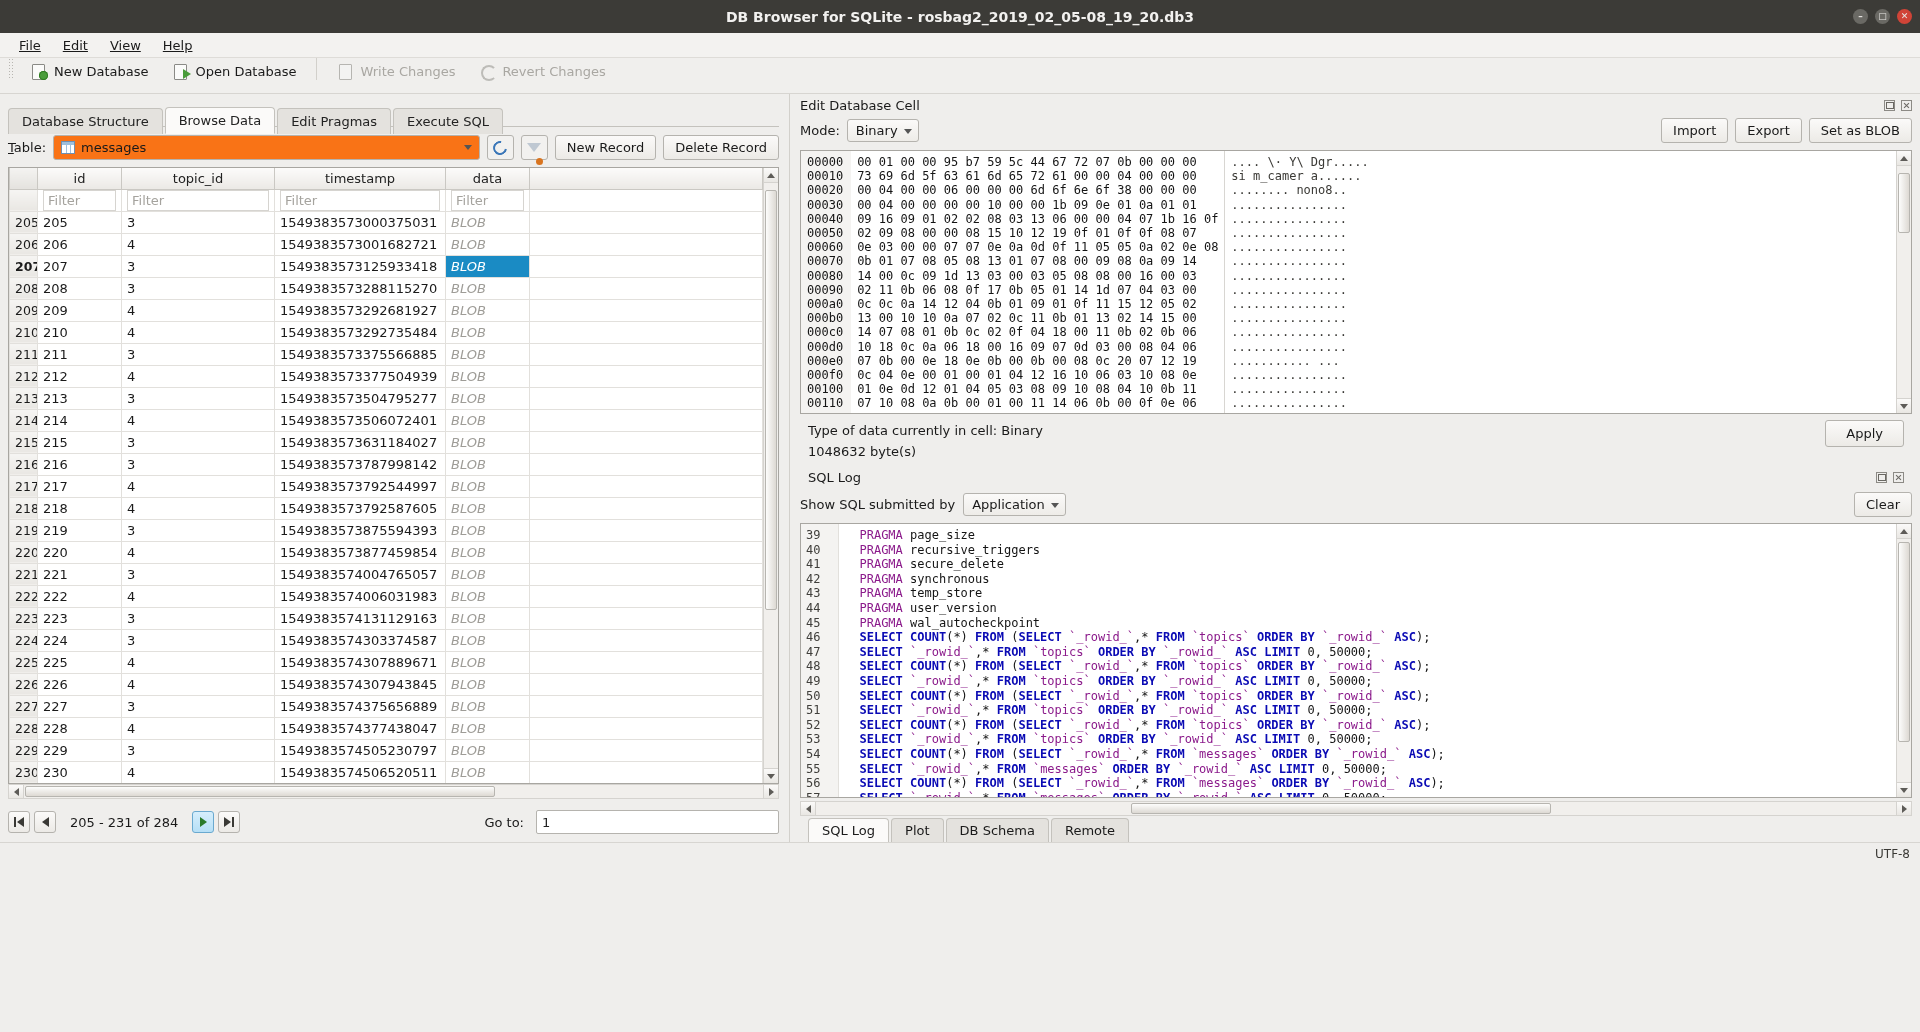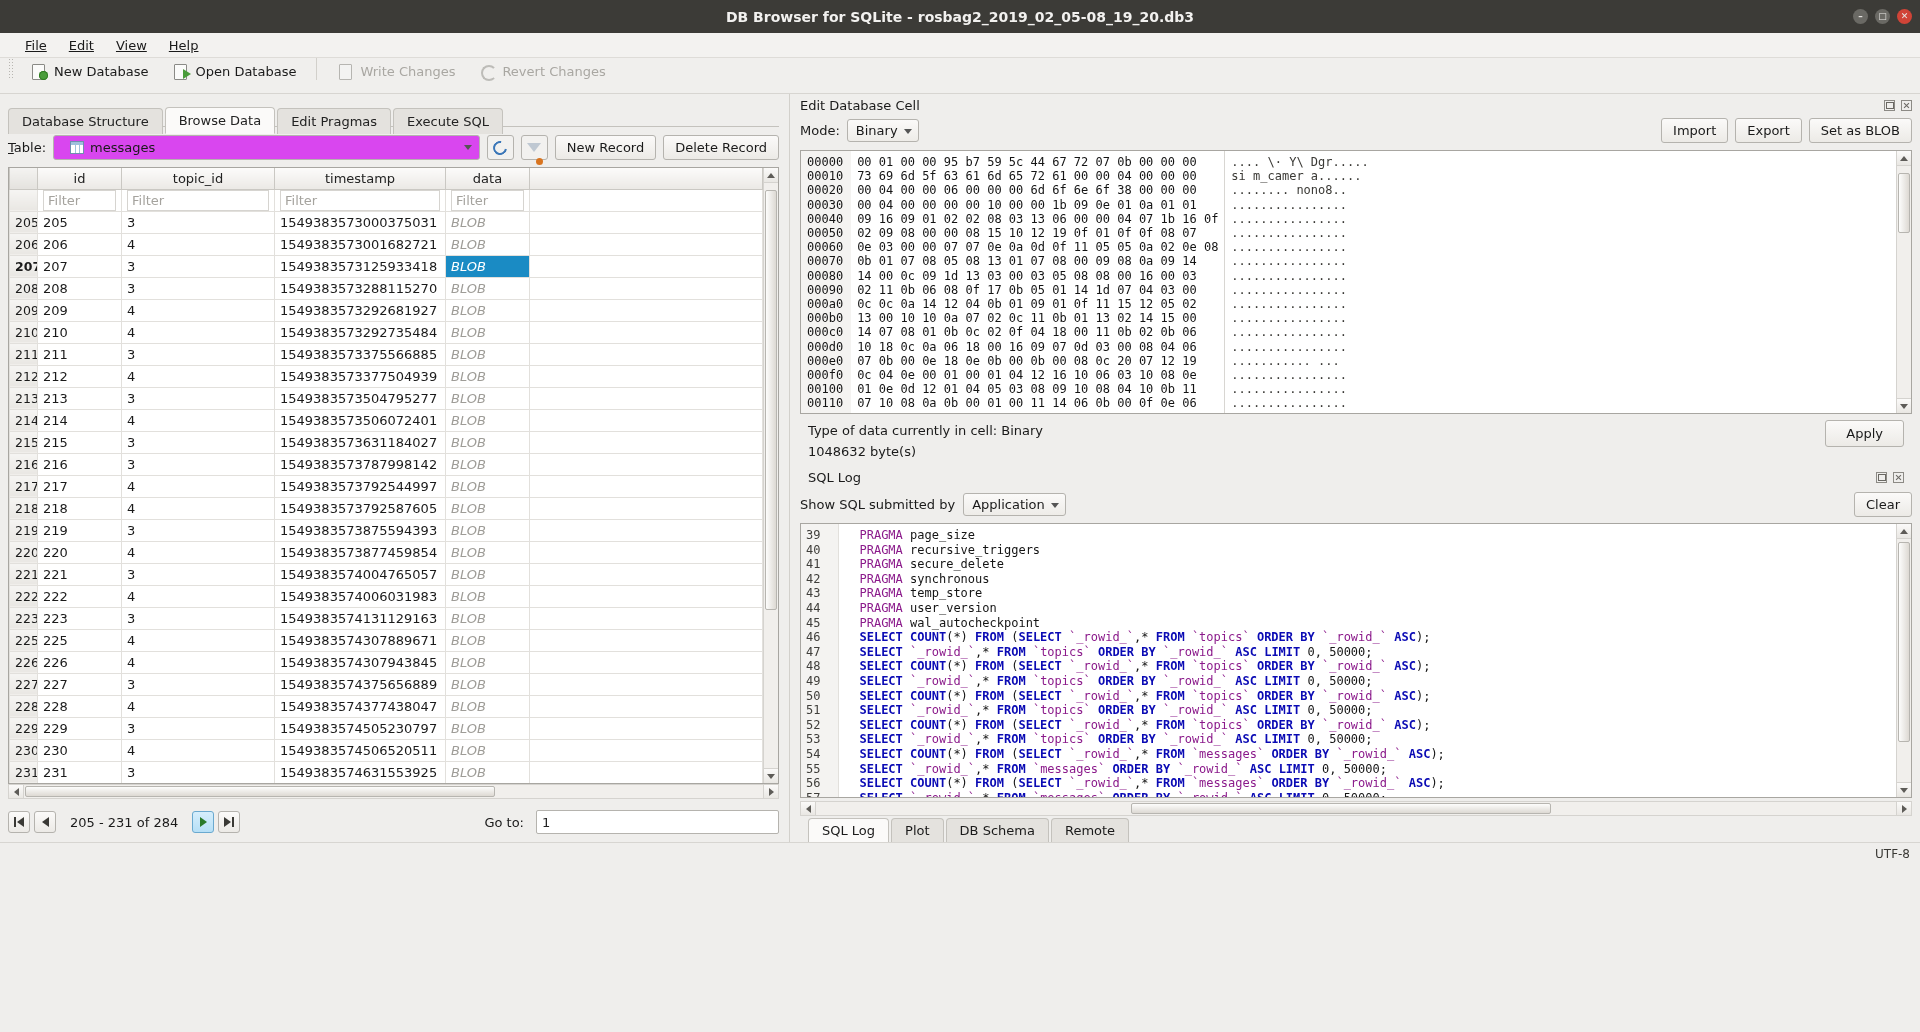--- a/index.html
+++ b/index.html
@@ -24,21 +24,21 @@
   .titlebar .wbtns { position: absolute; right: 8px; top: 0; height: 33px; display: flex; align-items: center; gap: 7px; }
   .wbtn { width: 15px; height: 15px; border-radius: 50%; display: inline-block; }
   .wbtn.min { background: #6a6964; }
   .wbtn.max { background: #6a6964; }
   .wbtn.close { background: #d04437; }
   .wbtn span { display:block; width:100%; height:100%; line-height:15px; text-align:center; font-size:9px; color:#e8e6e3; }
 
   
   .menubar {
     height: 25px; background: #f3f2f0; border-bottom: 1px solid #dedcd8;
-    display: flex; align-items: center; padding-left: 14px; flex: none;
+    display: flex; align-items: center; padding-left: 8px; flex: none;
   }
   .menuitem { padding: 3px 11px; font-size: 13px; cursor: default; }
   .menuitem u { text-decoration: underline; }
 
   
   .toolbar {
     height: 36px; background: #f0efed; border-bottom: 1px solid #d7d5d1;
     display: flex; align-items: flex-start; padding-left: 8px; gap: 4px; flex: none;
   }
   .grip { width: 6px; height: 22px; margin-right: 3px;
@@ -82,22 +82,22 @@
     border-bottom: none; background: #e4e2de; margin-right: 2px;
     border-radius: 4px 4px 0 0; position: relative; top: 8px; color: #222;
   }
   .tab.active { background: #fbfaf9; border-bottom: 1px solid #fbfaf9; font-weight: normal; }
 
   
   .tablerow { display: flex; align-items: center; gap: 7px; padding: 8px 0 7px 0; flex:none; }
   .lbl { font-size: 13px; }
   .lbl u { text-decoration: underline; }
   .combo {
-    flex: 1; height: 25px; background: #d946ef; border: 1px solid #b5b3ae; border-radius: 3px;
-    display: flex; align-items: center; padding: 0 16px; gap: 6px; position: relative;
+    flex: 1; height: 25px; background: #f97316; border: 1px solid #b5b3ae; border-radius: 3px;
+    display: flex; align-items: center; padding: 0 7px; gap: 6px; position: relative;
   }
   .combo .arrow { position: absolute; right: 7px; width:0;height:0;
      border-left:4px solid transparent;border-right:4px solid transparent;border-top:5px solid #555; }
   .tblicon { width: 14px; height: 13px; background: #fff; border: 1px solid #6f8fb0; position: relative; flex:none; }
   .tblicon::before { content:''; position:absolute; left:0; top:0; right:0; height:3px; background:#9fc0dd; }
   .tblicon::after { content:''; position:absolute; left:4px; top:3px; bottom:0; width:1px; background:#9fc0dd;
     box-shadow: 4px 0 0 #9fc0dd; }
   .iconbtn { width: 27px; height: 25px; border: 1px solid #b5b3ae; border-radius: 3px; background: #f2f1ef;
              display:flex; align-items:center; justify-content:center; position:relative; flex:none;}
   .refresh-glyph { width: 14px; height: 14px; border: 2px solid #3b77b8; border-radius: 50%;
@@ -471,20 +471,28 @@
                   <td>4</td>
                   <td>1549383574006031983</td>
                   <td class=""><span class="blobcell">BLOB</span></td>
                   <td></td>
                 </tr>
                 <tr>
                   <td class="rowhdr">223</td>
                   <td>223</td>
                   <td>3</td>
                   <td>1549383574131129163</td>
+                  <td class=""><span class="blobcell">BLOB</span></td>
+                  <td></td>
+                </tr>
+                <tr>
+                  <td class="rowhdr">224</td>
+                  <td>224</td>
+                  <td>3</td>
+                  <td>1549383574303374587</td>
                   <td class=""><span class="blobcell">BLOB</span></td>
                   <td></td>
                 </tr>
                 <tr>
                   <td class="rowhdr">225</td>
                   <td>225</td>
                   <td>4</td>
                   <td>1549383574307889671</td>
                   <td class=""><span class="blobcell">BLOB</span></td>
                   <td></td>

